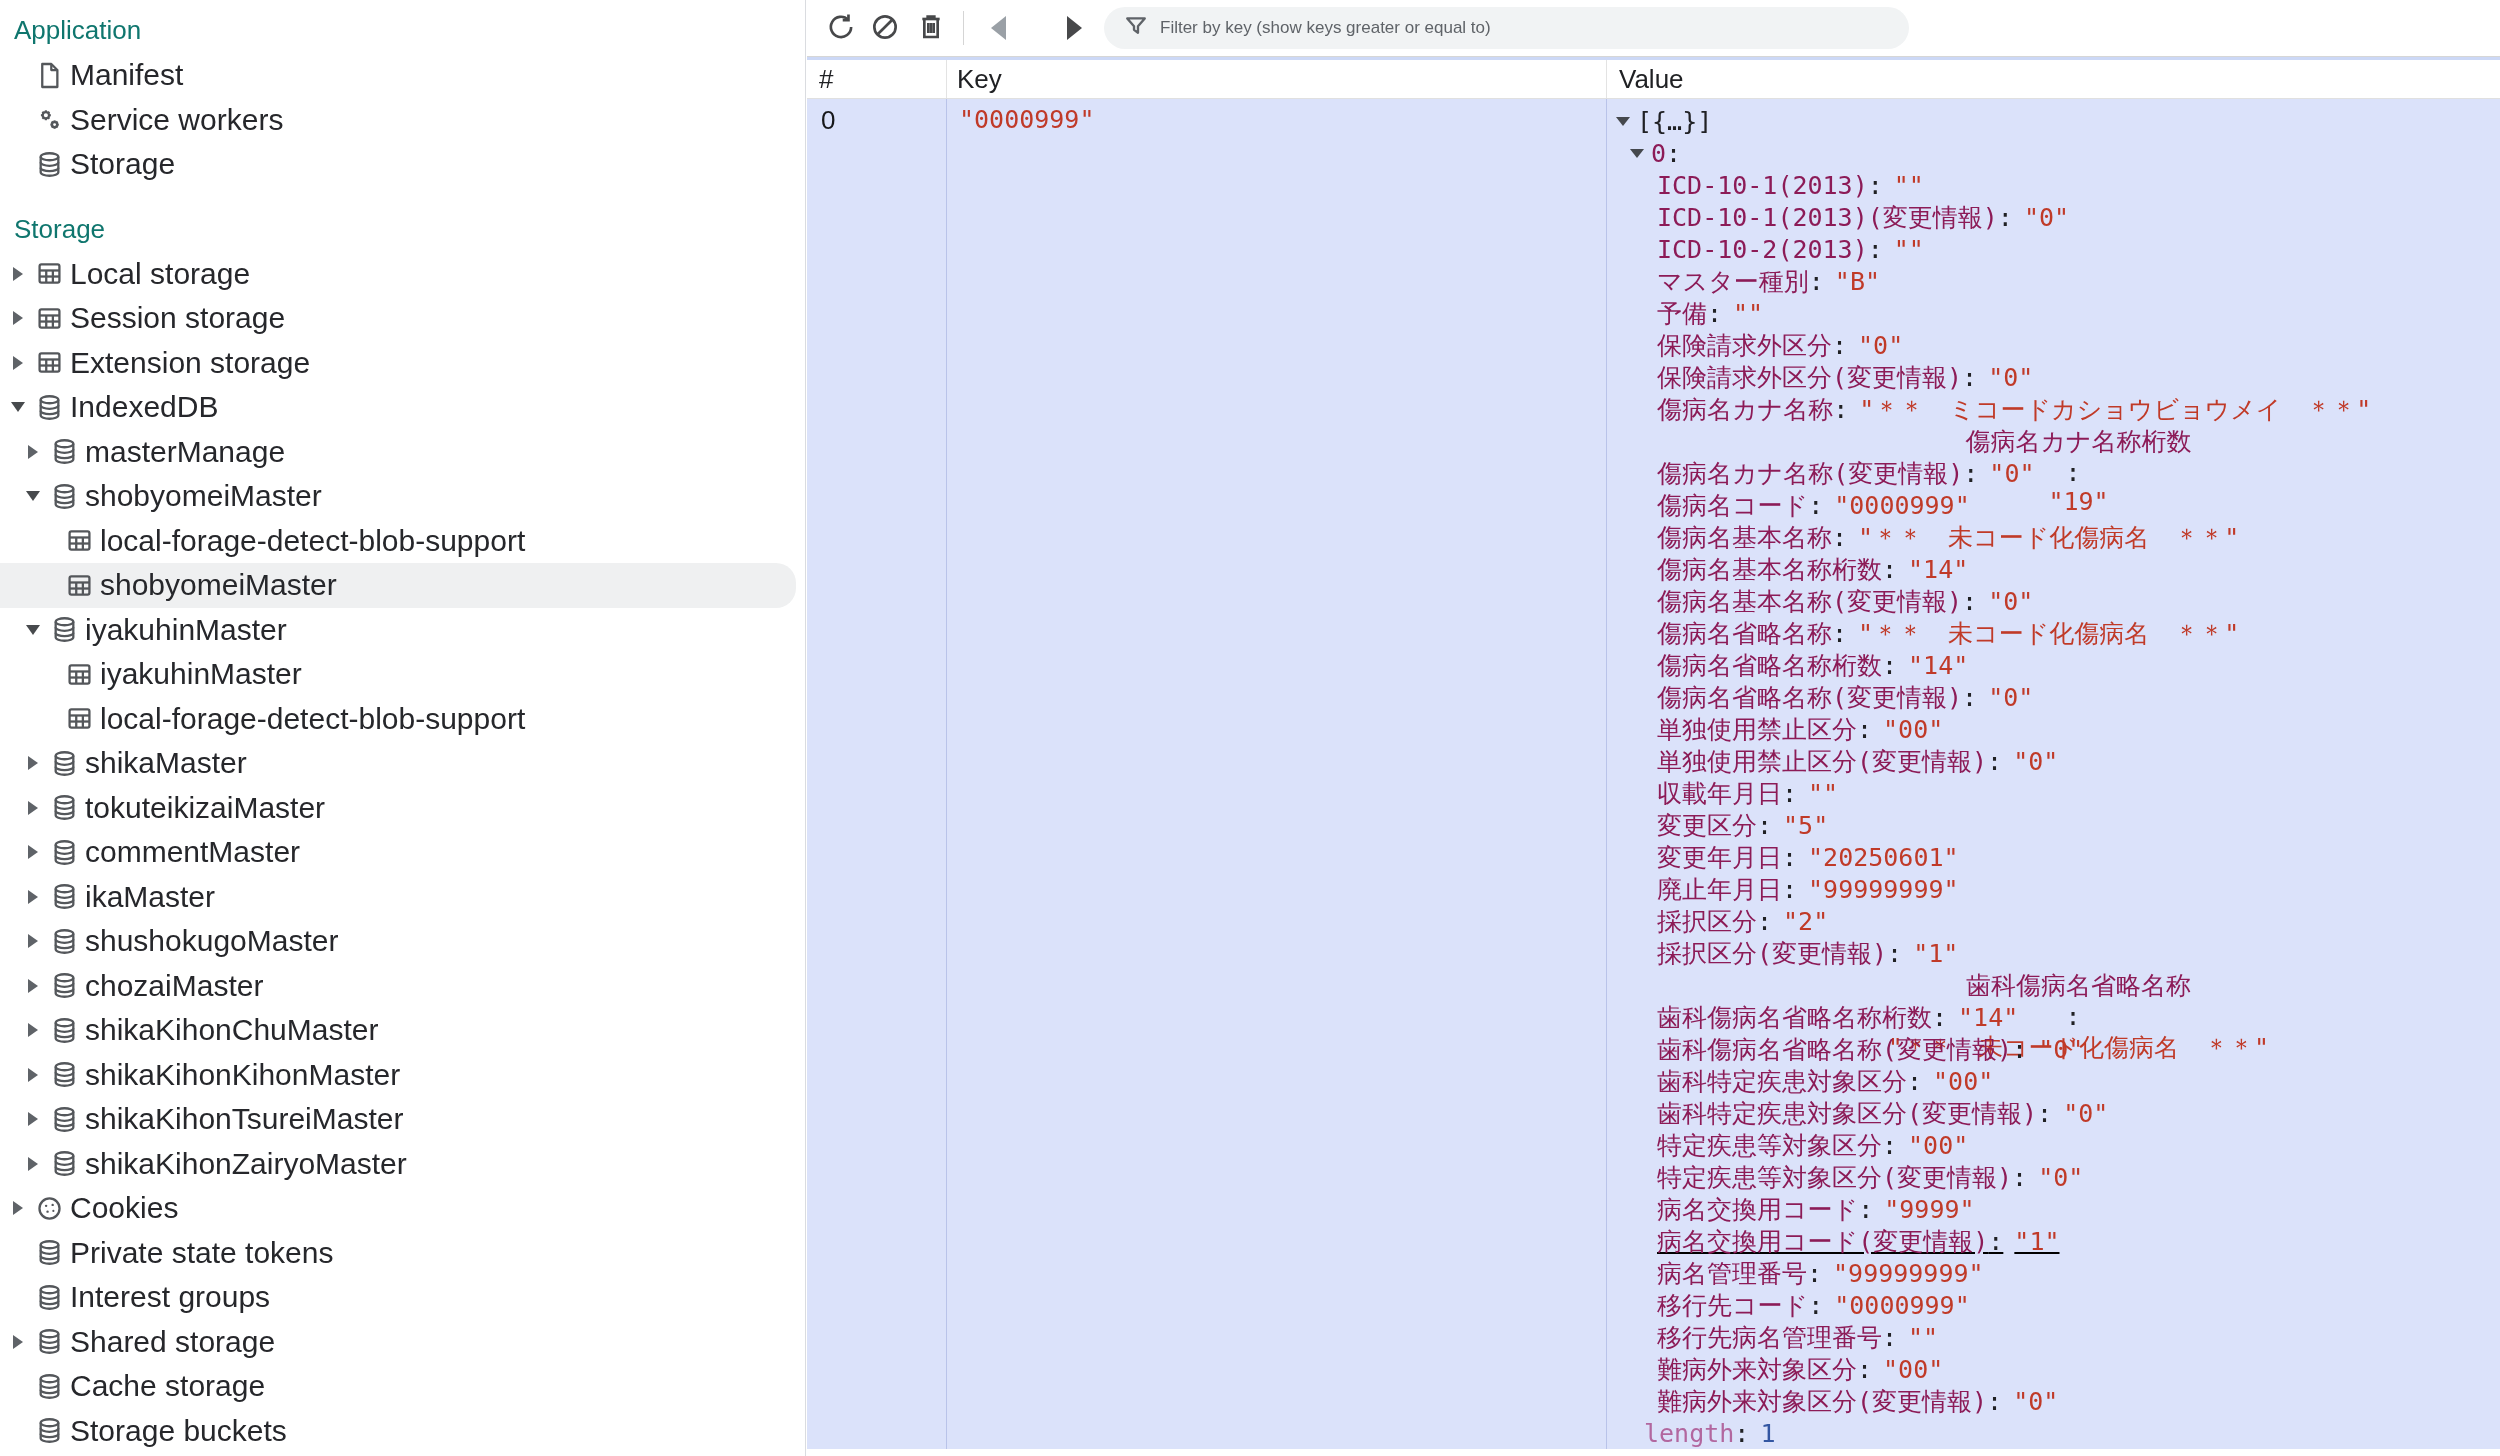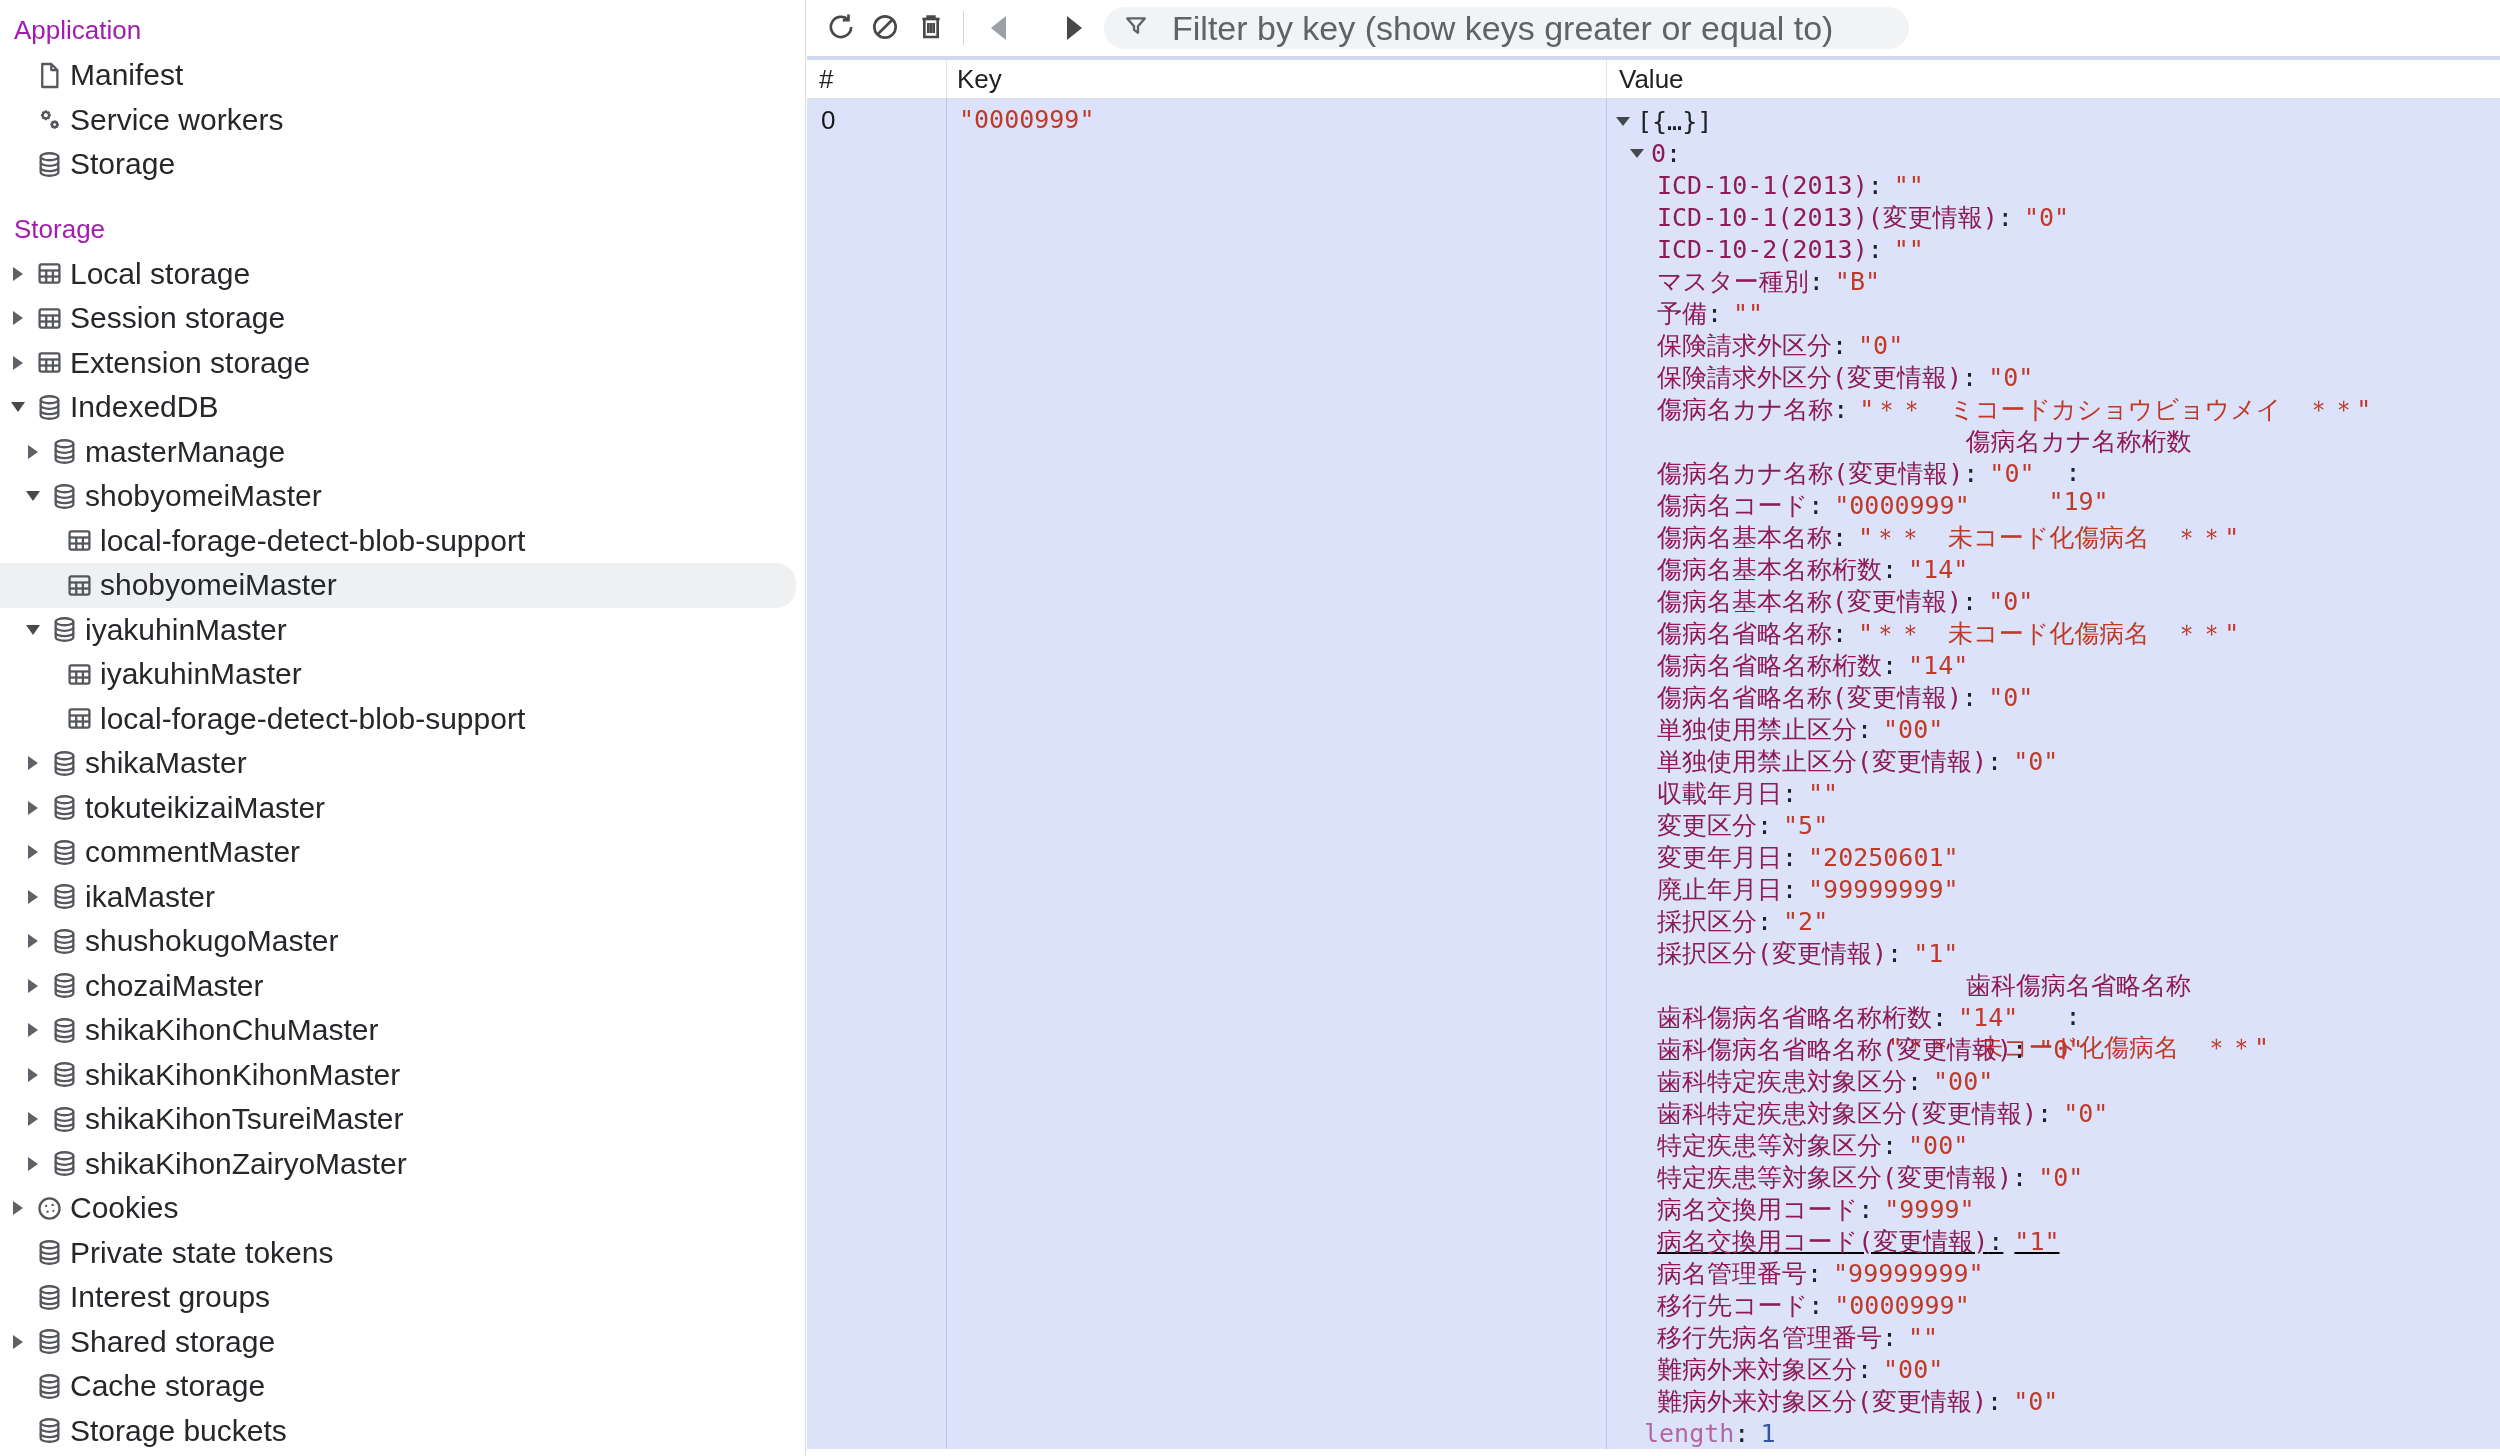--- a/index.html
+++ b/index.html
@@ -4,21 +4,21 @@
 <style>
   html,body{margin:0;padding:0;width:2500px;height:1456px;overflow:hidden;background:#fff;
             font-family:"Liberation Sans", sans-serif;}
   .app{position:relative;width:2500px;height:1456px;}
 
   
   .sidebar{position:absolute;left:0;top:0;width:806px;height:1456px;background:#fff;
            border-right:1px solid #dadce0;box-sizing:border-box;padding-top:8px;overflow:hidden;}
   .section{margin-bottom:20px;}
   .shead{height:45px;display:flex;align-items:center;padding-left:14px;
-         color:#a21caf;font-size:26px;}
+         color:#0f766e;font-size:26px;}
   .srow{height:44.5px;display:flex;align-items:center;cursor:default;color:#26272b;font-size:30px;}
   .srow.sel{background:#eff0f1;border-radius:0 20px 20px 0;margin-right:9px;}
   .arrowbox{width:24px;display:flex;justify-content:center;align-items:center;flex:0 0 24px;}
   .tri-r{width:0;height:0;border-top:7px solid transparent;border-bottom:7px solid transparent;
          border-left:10px solid #5f6368;}
   .tri-d{width:0;height:0;border-left:7px solid transparent;border-right:7px solid transparent;
          border-top:10px solid #474a4d;}
   .iconbox{width:38px;display:flex;justify-content:center;align-items:center;flex:0 0 38px;}
   .iconbox svg{display:block;}
   .slabel{margin-left:2px;white-space:nowrap;}
@@ -29,22 +29,22 @@
   .toolbar{height:56px;display:flex;align-items:center;background:#fff;border-bottom:1px solid #d6d6d6;}
   .tbtn{width:36px;height:36px;border:none;background:transparent;display:flex;align-items:center;
         justify-content:center;padding:0;cursor:pointer;}
   .tsep{width:1px;height:34px;background:#d5d5d5;margin:0 0 0 14px;}
   .nav-tri-l{width:0;height:0;border-top:12px solid transparent;border-bottom:12px solid transparent;
              border-right:15px solid #9aa0a6;}
   .nav-tri-r{width:0;height:0;border-top:12px solid transparent;border-bottom:12px solid transparent;
              border-left:15px solid #47484a;}
   .filter-pill{margin-left:12px;width:805px;height:42px;background:#f1f3f4;border-radius:21px;
                display:flex;align-items:center;padding:0 18px;box-sizing:border-box;}
-  .filter-pill input{border:none;outline:none;background:transparent;flex:1;margin-left:20px;
-                     font-family:"Liberation Sans",sans-serif;font-size:34px;color:#202124;}
+  .filter-pill input{border:none;outline:none;background:transparent;flex:1;margin-left:8px;
+                     font-family:"Liberation Sans",sans-serif;font-size:17px;color:#202124;}
   .filter-pill input::placeholder{color:#5f6368;opacity:1;}
   .accent-line{height:3px;background:#ccd8f6;}
 
   .ghead{display:grid;grid-template-columns:140px 660px 1fr;height:38px;background:#fff;
          border-bottom:1px solid #e0e0e0;}
   .hcell{display:flex;align-items:center;padding-left:12px;font-size:26px;color:#202124;
          border-right:1px solid #e3e3e3;}
   .hcell:last-child{border-right:none;}
 
   .drow{display:grid;grid-template-columns:140px 660px 1fr;background:#dbe2fa;height:1350px;}

